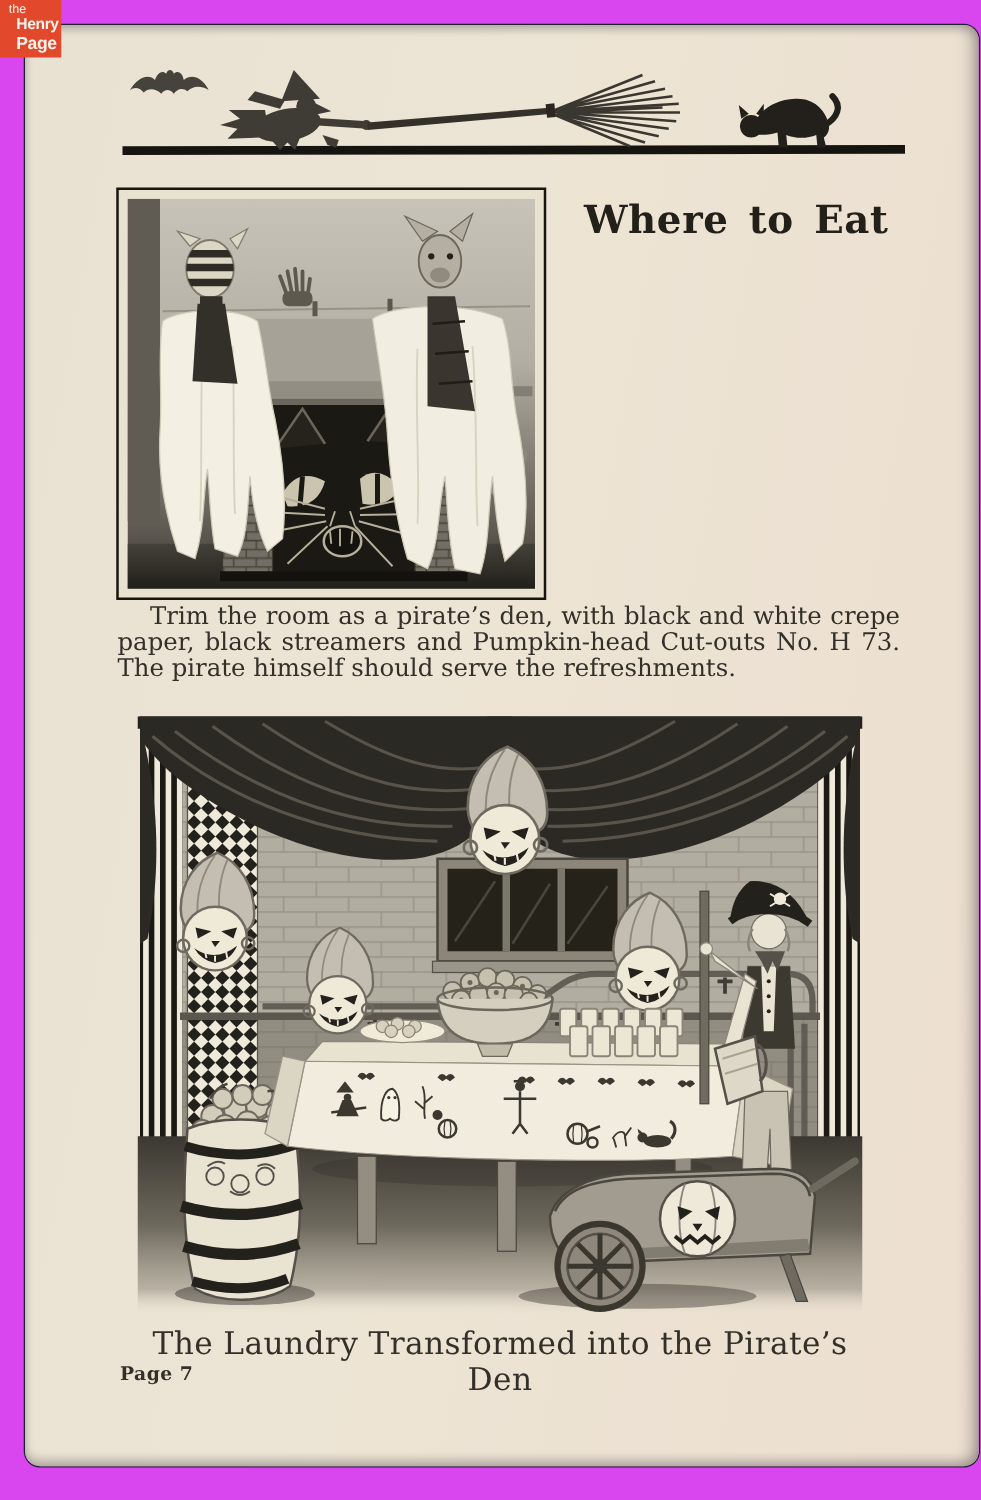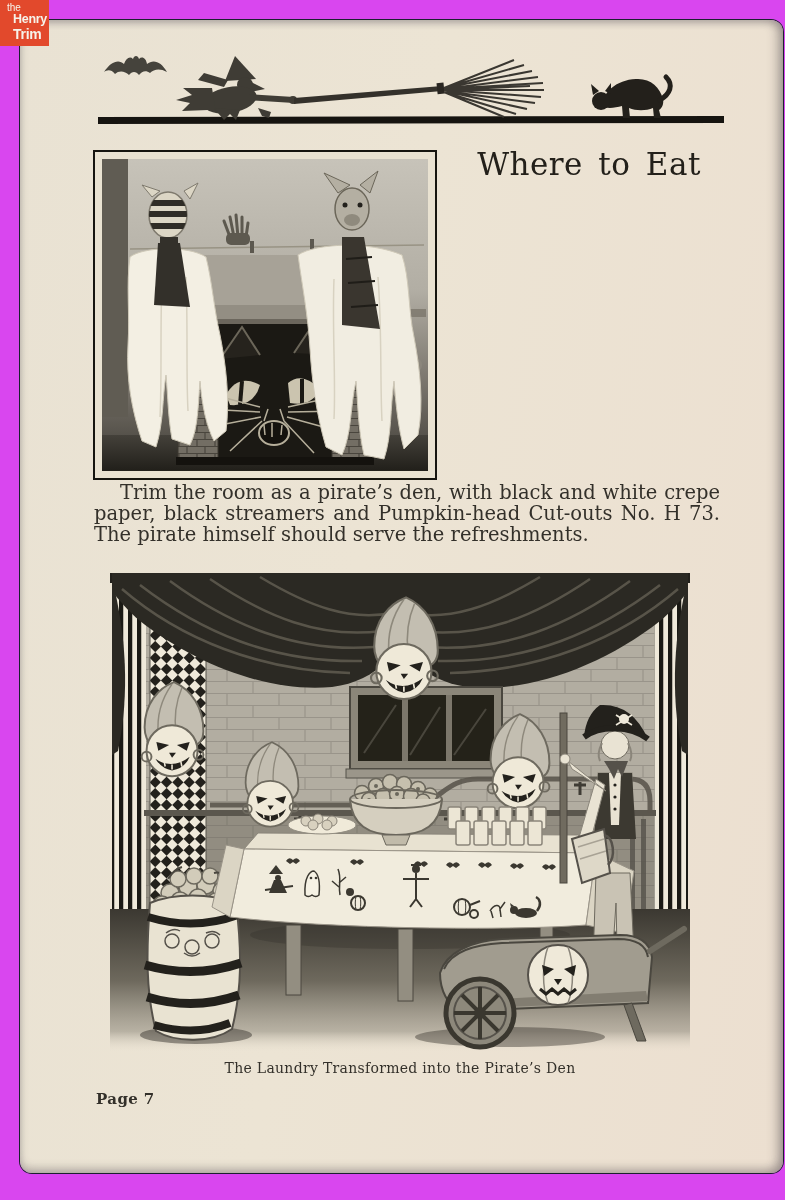--- a/index.html
+++ b/index.html
@@ -11,42 +11,42 @@
                     inset 0 4px 6px rgba(60,55,75,.18), 0 0 0 1px #1c2030;}
   .abs{position:absolute;}
   
   .logo{left:0;top:0;width:49px;height:46px;background:#e2492c;color:#f6f3ea;
         font-family:"Liberation Sans", sans-serif;line-height:1;padding:3px 0 0 6px;box-sizing:border-box;}
   .logo .l1{font-size:10px;display:block;margin:0 0 0 1px;font-weight:400;}
   .logo .l2{font-size:12.5px;display:block;font-weight:700;margin:0 0 0 7px;letter-spacing:-.3px;}
   .logo .l3{font-size:14px;display:block;font-weight:700;margin:1px 0 0 7px;letter-spacing:-.3px;}
   
   .article{left:448px;top:146px;width:272px;color:#2b2823;}
-  .article h1{font-size:31px;font-weight:400;margin:0 0 12px 10px;text-align:center;
+  .article h1{font-size:31px;font-weight:700;margin:12px 0 12px 10px;text-align:center;
               letter-spacing:.5px;word-spacing:5px;color:#23201a;}
   .article p{font-size:19.5px;line-height:25px;text-align:justify;margin:0;
              text-indent:26px;color:#33302a;}
   .wideP{left:94px;top:462px;width:626px;font-size:19.5px;line-height:21px;
          text-align:justify;text-indent:26px;color:#33302a;}
   .photoFig{left:93px;top:150px;border:2px solid #16150f;background:#e9e2d1;padding:7px;}
-  .caption{left:110px;top:1060px;width:580px;text-align:center;font-size:14px;color:#33302a;
+  .caption{left:110px;top:1060px;width:580px;text-align:center;font-size:25px;color:#33302a;
            letter-spacing:.3px;}
   .pageNum{left:96px;top:1090px;font-size:15px;font-weight:700;color:#33302a;letter-spacing:.4px;}
   svg{display:block;}
 </style>
 </head>
 <body>
 
 <div class="stage">
   <div class="paper abs"></div>
 
   <div class="logo abs">
     <span class="l1">the</span>
     <span class="l2">Henry</span>
-    <span class="l3">Trim</span>
+    <span class="l3">Page</span>
   </div>
 
   <div class="abs" style="left:88px;top:50px;">
     <svg width="645" height="80" viewBox="0 0 645 80">
       <polygon points="10,67 636,66 636,73 10,74" fill="#161410"></polygon>
       <g fill="#45433c">
         <path d="M16,22 C23,11 31,9 36,14 C38,8 42,6 45,9 C46,5 50,5 51,9 C54,6 58,8 59,14 C65,9 73,11 79,22 C72,18 66,19 62,23 C58,20 54,21 51,25 C48,21 44,21 41,25 C37,21 31,20 27,24 C23,19 19,20 16,22 Z"></path>
       </g>
       <g fill="#3f3c35">
         <polygon points="147,6 137,31 168,29"></polygon>

